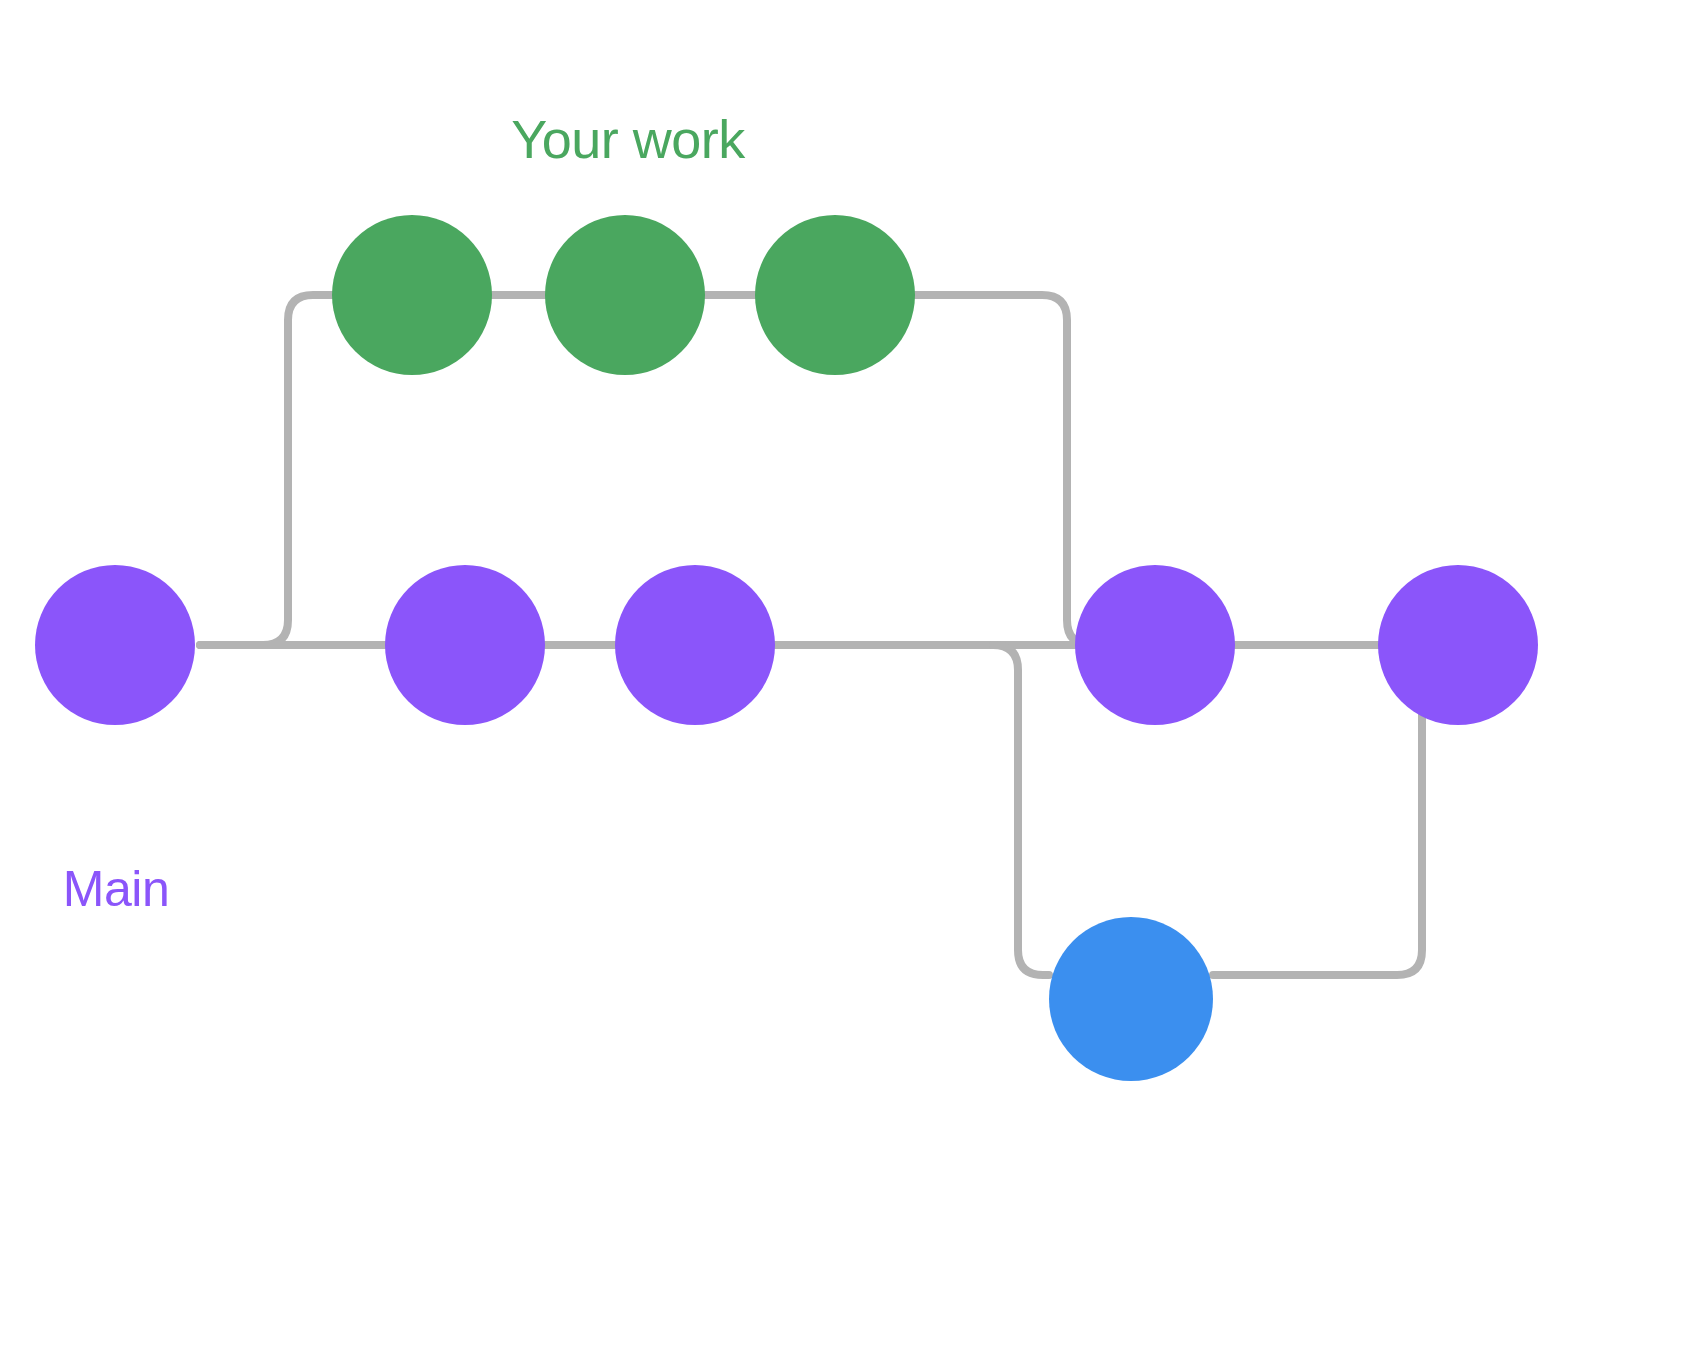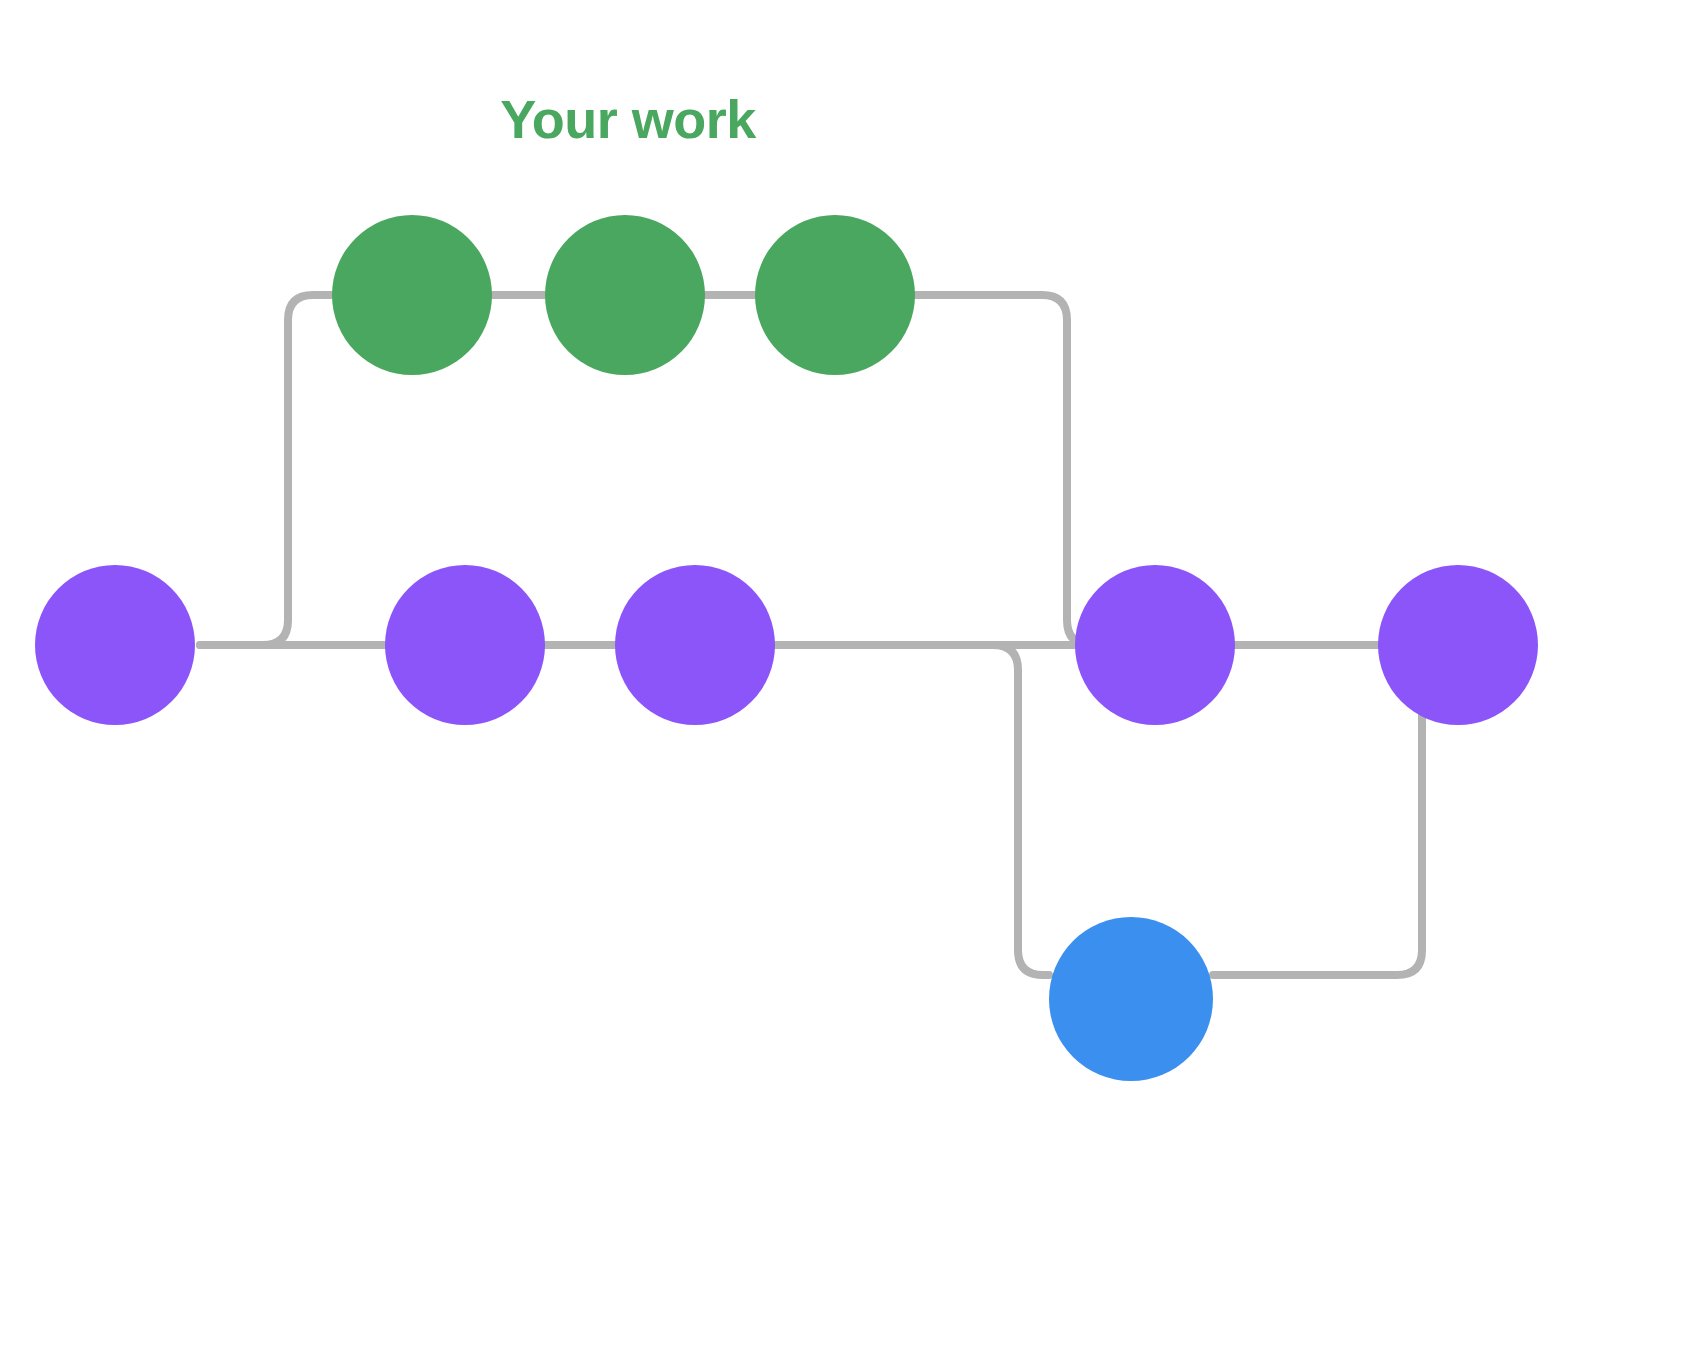--- a/index.html
+++ b/index.html
@@ -22,24 +22,25 @@
   #graph {
     position: absolute;
     top: 0;
     left: 0;
     width: 1706px;
     height: 1352px;
     display: block;
   }
   .label {
     position: absolute;
-    font-weight: bold;
+    font-weight: normal;
     letter-spacing: -0.5px;
     white-space: pre;
     line-height: 1.18;
+    margin-top: 20px;
   }
   #label-your-work {
     left: 0;
     top: 88px;
     width: 1256px;
     text-align: center;
     font-size: 54px;
     color: #4AA75F;
   }
   #label-main {
@@ -89,15 +90,16 @@
       <circle cx="695" cy="645" r="80" fill="#8B55FA"></circle>
       <circle cx="1155" cy="645" r="80" fill="#8B55FA"></circle>
       <circle cx="1458" cy="645" r="80" fill="#8B55FA"></circle>
 
       <circle cx="1131" cy="999" r="82" fill="#3B8FEF"></circle>
     </g>
   </svg>
 
   <div class="label" id="label-your-work">Your work</div>
 
+  <div class="label" id="label-main">Main</div>
 
 
 </div>
 
 </body></html>

